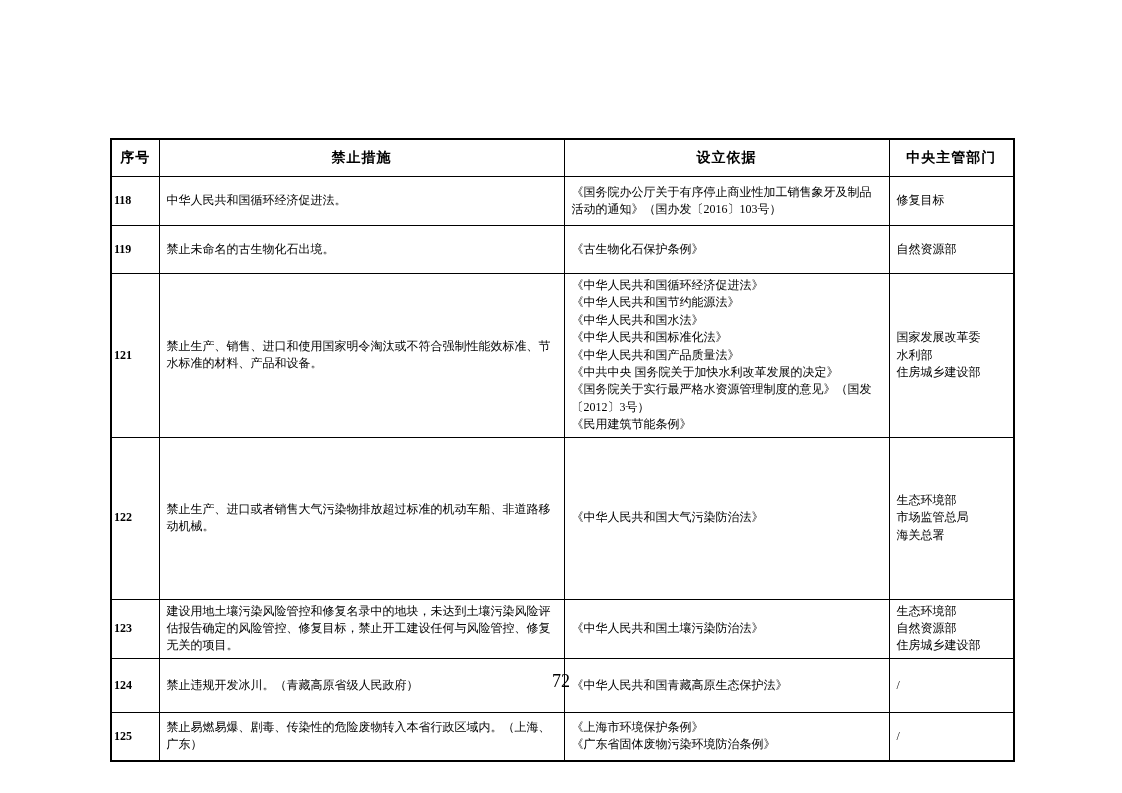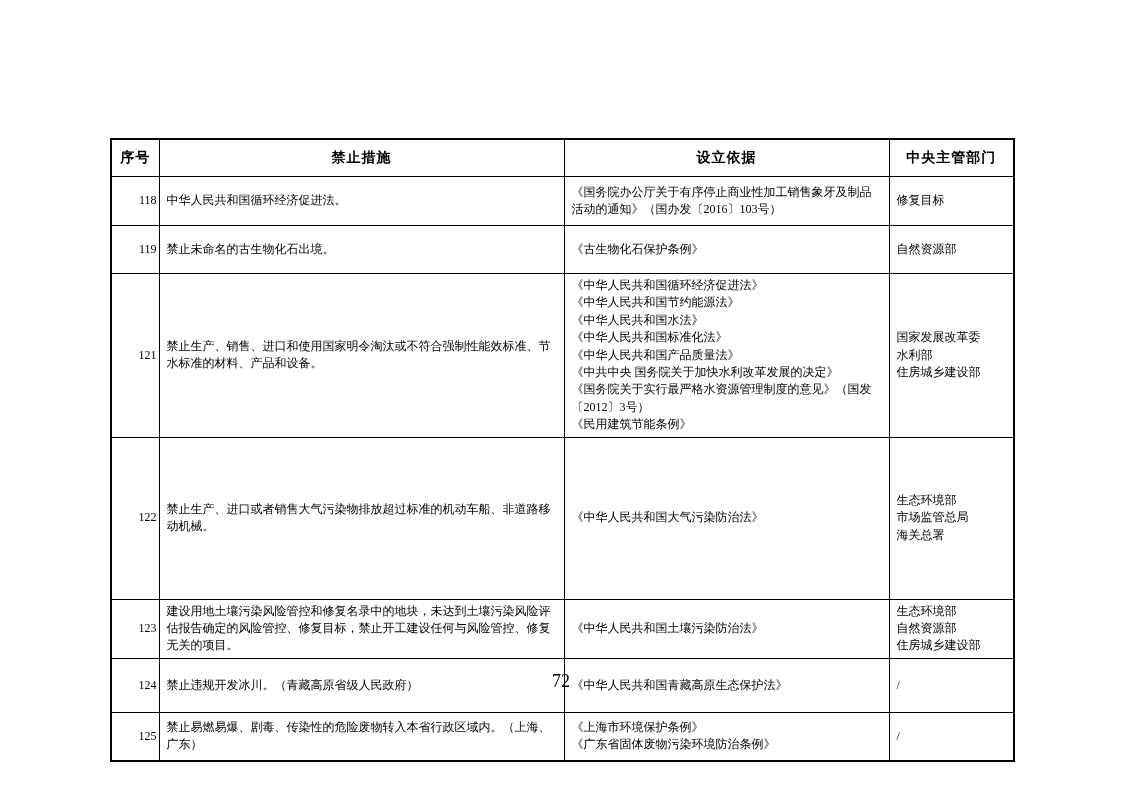--- a/index.html
+++ b/index.html
@@ -33,22 +33,23 @@
     overflow: hidden;
   }
   .doc-table th {
     font-size: 14px;
     font-weight: bold;
     text-align: center;
     letter-spacing: 1px;
     padding: 8px 2px;
   }
   .doc-table td.num-cell {
-    text-align: right;
+    text-align: left;
     padding: 15px 2px;
+    font-weight: bold;
   }
   .doc-table thead tr      { height: 35px; }
   .doc-table tbody tr:nth-child(1) { height: 40px; }
   .doc-table tbody tr:nth-child(2) { height: 44px; }
   .doc-table tbody tr:nth-child(3) { height: 43px; }
   .doc-table tbody tr:nth-child(4) { height: 162px; }
   .doc-table tbody tr:nth-child(5) { height: 55px; }
   .doc-table tbody tr:nth-child(6) { height: 54px; }
   .doc-table tbody tr:nth-child(7) { height: 47px; }
   .doc-table tbody tr:nth-child(8) { height: 51px; }

